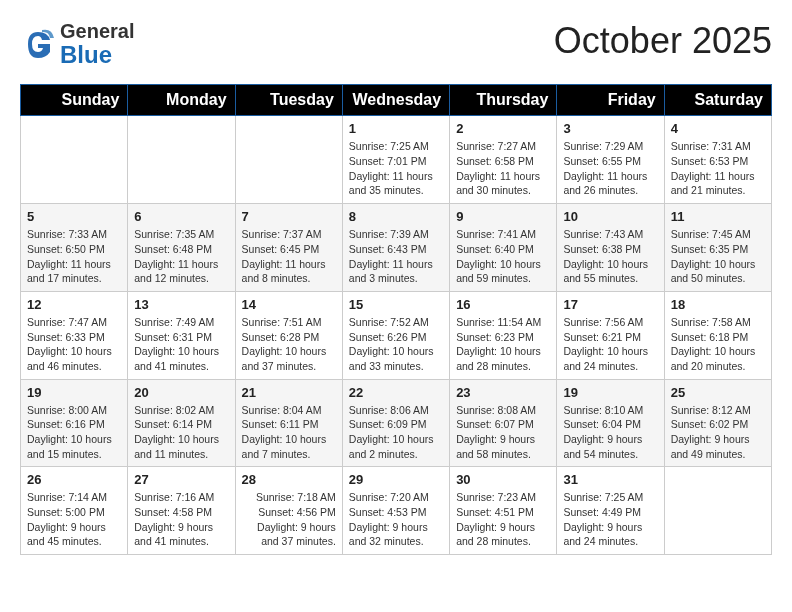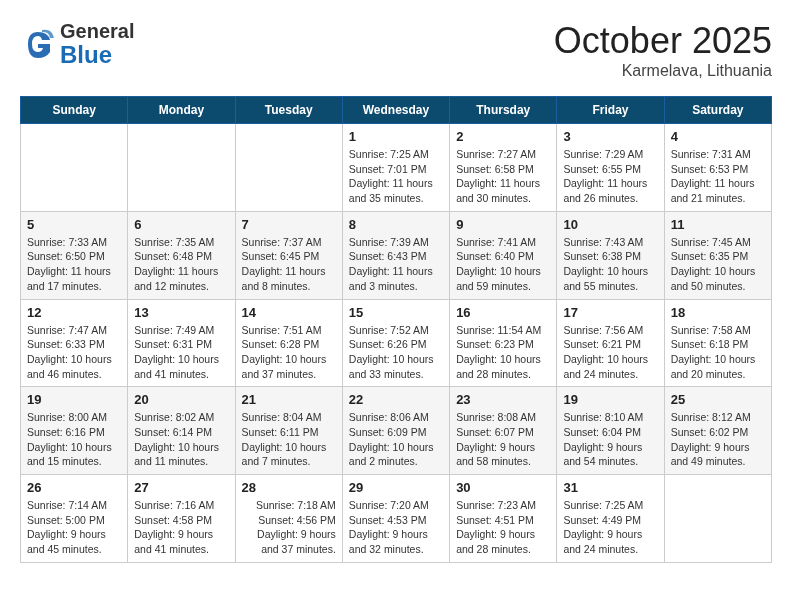--- a/index.html
+++ b/index.html
@@ -51,25 +51,25 @@
     .location-title {
       font-size: 16px;
       color: #444;
     }
     .calendar {
       width: 100%;
       border-collapse: collapse;
       border: 1px solid #ccc;
     }
     .calendar thead tr th {
-      background: #0c4a6e;
+      background: #000000;
       color: #fff;
-      text-align: center;
+      text-align: right;
       padding: 6px 8px;
-      font-size: 12px;
+      font-size: 16px;
       font-weight: bold;
       border: 1px solid #1a5ca0;
     }
     .calendar tbody tr td {
       vertical-align: top;
       padding: 5px 6px;
       border: 1px solid #ccc;
       width: 107px;
       min-height: 80px;
       font-size: 11px;
@@ -105,21 +105,20 @@
       <path d="M18 6 Q28 6 30 14 L22 14 Q21 10 18 10 Q12 10 12 18 Q12 26 18 26 Q22 26 23 22 L18 22 L18 18 L30 18 L30 26 Q26 32 18 32 Q8 32 8 18 Q8 6 18 6Z" fill="#2a6db5"></path>
       <path d="M22 4 Q32 2 34 12 L30 12 Q29 5 22 6Z" fill="#1a6db5" opacity="0.7"></path>
     </svg>
     <div class="logo-text">
       <span class="logo-general">General</span>
       <span class="logo-blue">Blue</span>
     </div>
   </div>
   <div class="title-block">
     <div class="month-title">October 2025</div>
-    <div class="location-title">Karmelava, Lithuania</div>
   </div>
 </div>
 
 <table class="calendar">
   <thead>
     <tr>
     <th>Sunday</th>
         <th>Monday</th>
         <th>Tuesday</th>
         <th>Wednesday</th>

